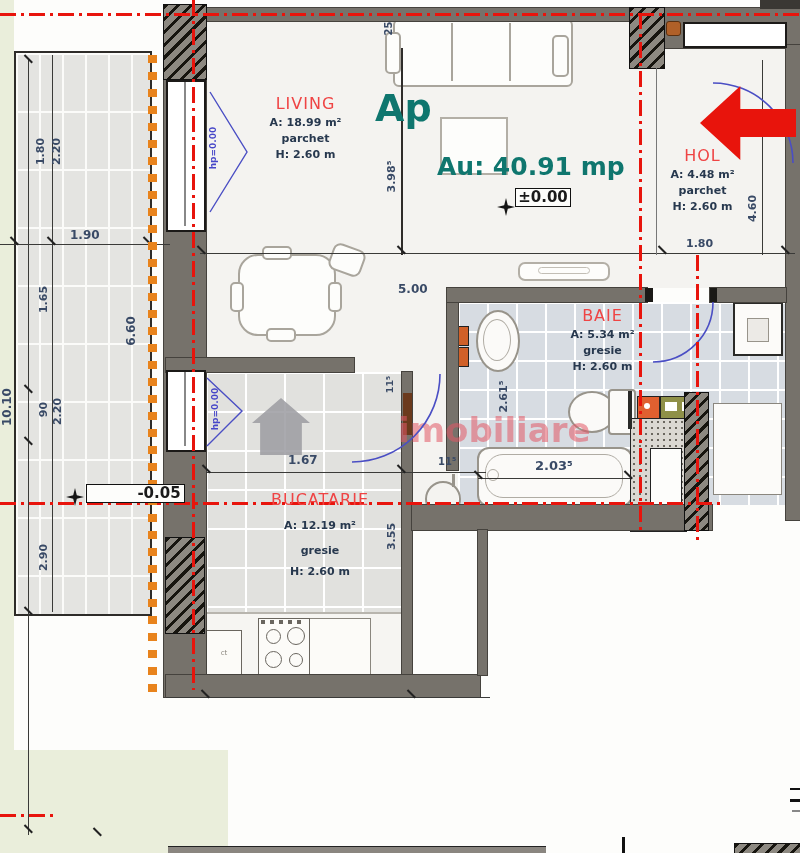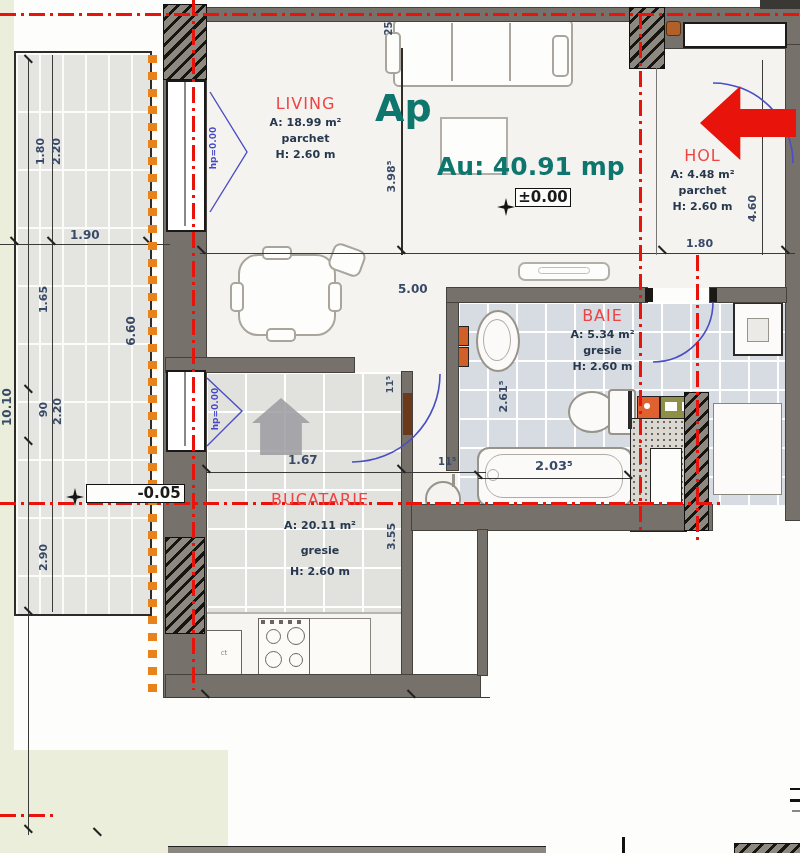--- a/index.html
+++ b/index.html
@@ -197,20 +197,21 @@
     <path d="M440,374 A88,88 0 0 1 352,462" fill="none" stroke="#4a4ec4" stroke-width="1.6"></path>
     <path d="M210,92 L247,152 L210,212" fill="none" stroke="#4a4ec4" stroke-width="1.4"></path>
     <path d="M207,378 L242,411 L207,446" fill="none" stroke="#4a4ec4" stroke-width="1.4"></path>
   </svg>
 
   <div class="abs" style="left:700px;top:86px;width:96px;height:74px;background:#e8140c;z-index:50;
        clip-path:polygon(0 50%,42% 0,42% 31%,100% 31%,100% 69%,42% 69%,42% 100%);"></div>
 
   <div class="abs" style="left:252px;top:398px;width:58px;height:57px;background:#9b9ba1;opacity:.85;z-index:28;
        clip-path:polygon(50% 0,100% 44%,86% 44%,86% 100%,14% 100%,14% 44%,0 44%);"></div>
+  <div class="abs" style="left:398px;top:410px;font-size:34px;font-weight:600;color:#e25866;opacity:.55;z-index:28;">imobiliare</div>
 
   <div class="orangehdr" style="left:375px;top:86px;font-size:38px;font-weight:bold;">Ap</div>
   <div class="orangehdr" style="left:437px;top:152px;font-size:25px;font-weight:600;">Au: 40.91 mp</div>
 
   <div class="rlabel" style="left:248px;top:94px;width:115px;">
     <div class="rname">LIVING</div>
     <div class="rsub">A: 18.99 m²</div>
     <div class="rsub">parchet</div>
     <div class="rsub">H: 2.60 m</div>
   </div>
@@ -221,21 +222,21 @@
     <div class="rsub">H: 2.60 m</div>
   </div>
   <div class="rlabel" style="left:555px;top:306px;width:95px;">
     <div class="rname">BAIE</div>
     <div class="rsub">A: 5.34 m²</div>
     <div class="rsub">gresie</div>
     <div class="rsub">H: 2.60 m</div>
   </div>
   <div class="rlabel" style="left:250px;top:490px;width:140px;text-align:center;">
     <div class="rname">BUCATARIE</div>
-    <div class="rsub" style="margin-top:10px;">A: 20.11 m²</div>
+    <div class="rsub" style="margin-top:10px;">A: 12.19 m²</div>
     <div class="rsub" style="margin-top:12px;">gresie</div>
     <div class="rsub" style="margin-top:8px;">H: 2.60 m</div>
   </div>
 
   <div class="lvlbox" style="left:515px;top:188px;width:54px;height:17px;line-height:17px;">±0.00</div>
   <div class="star" style="left:497px;top:198px;"></div>
   <div class="lvlbox" style="left:86px;top:484px;width:50px;height:17px;line-height:17px;padding-left:47px;">-0.05</div>
   <div class="star" style="left:66px;top:488px;"></div>
   <div class="bluetxt" style="left:183px;top:143px;">hp=0.00</div>
   <div class="bluetxt" style="left:185px;top:404px;">hp=0.00</div>

